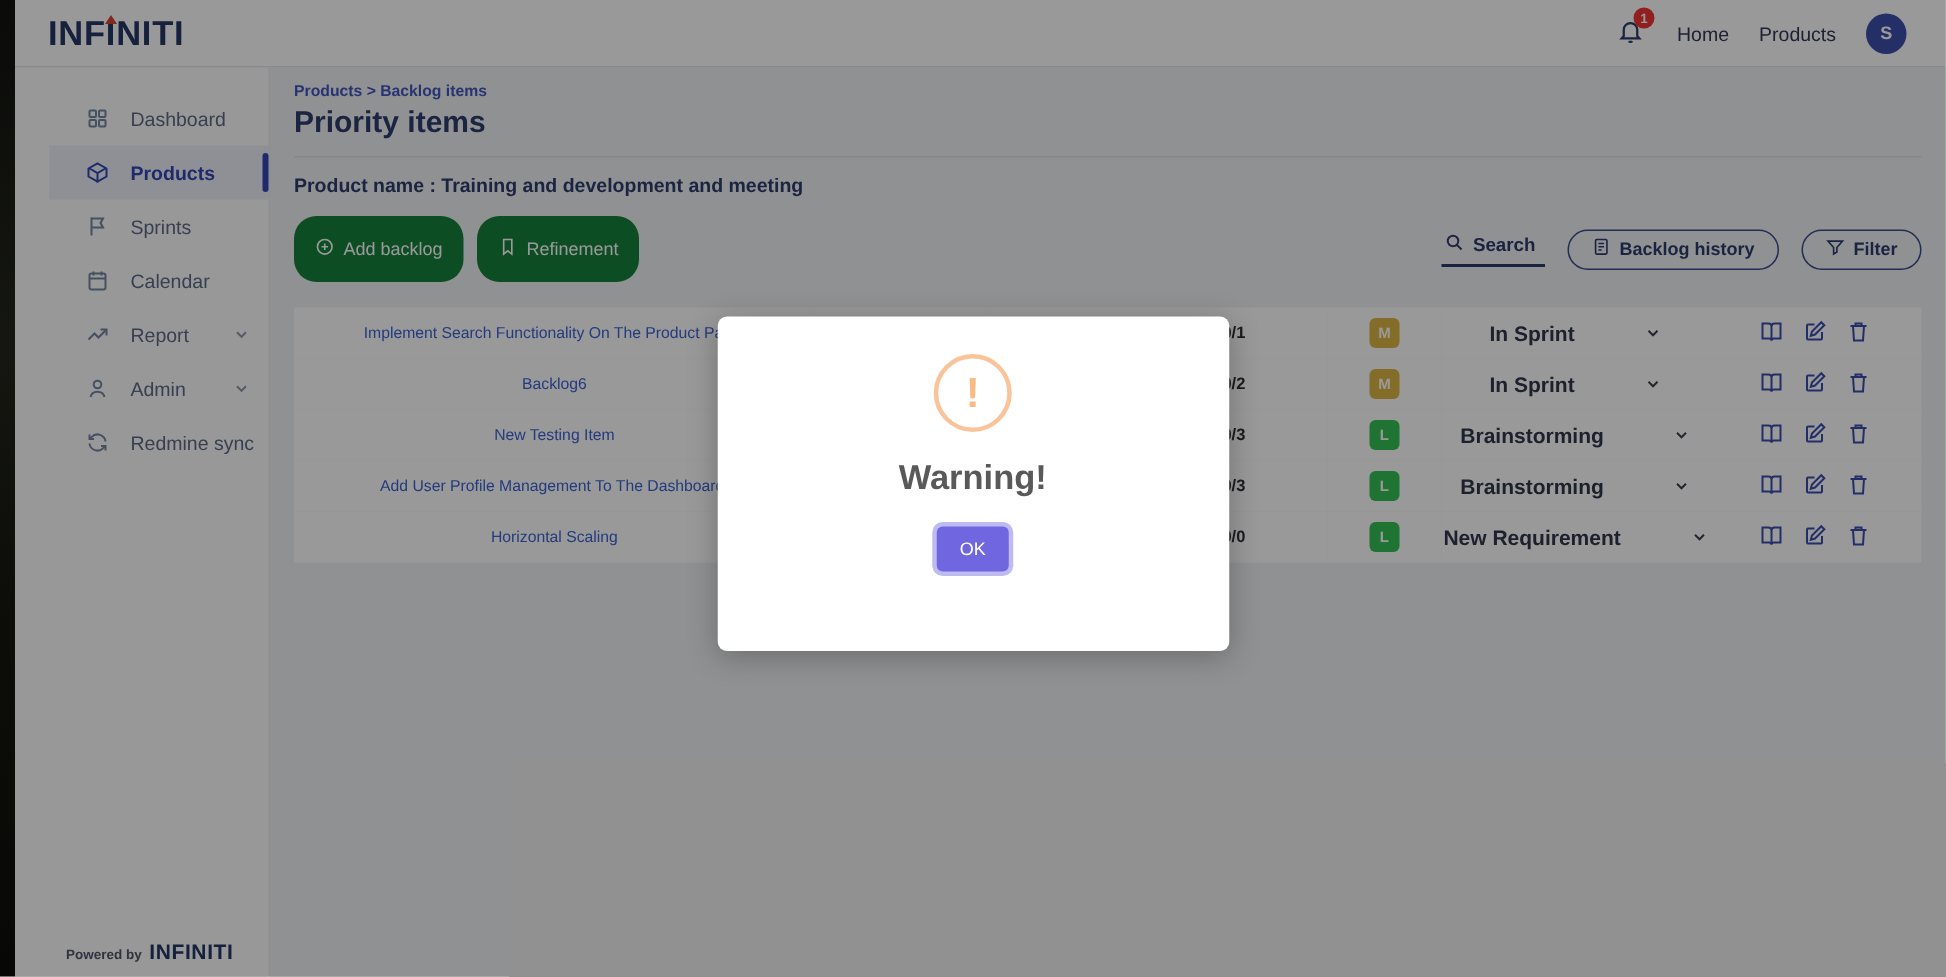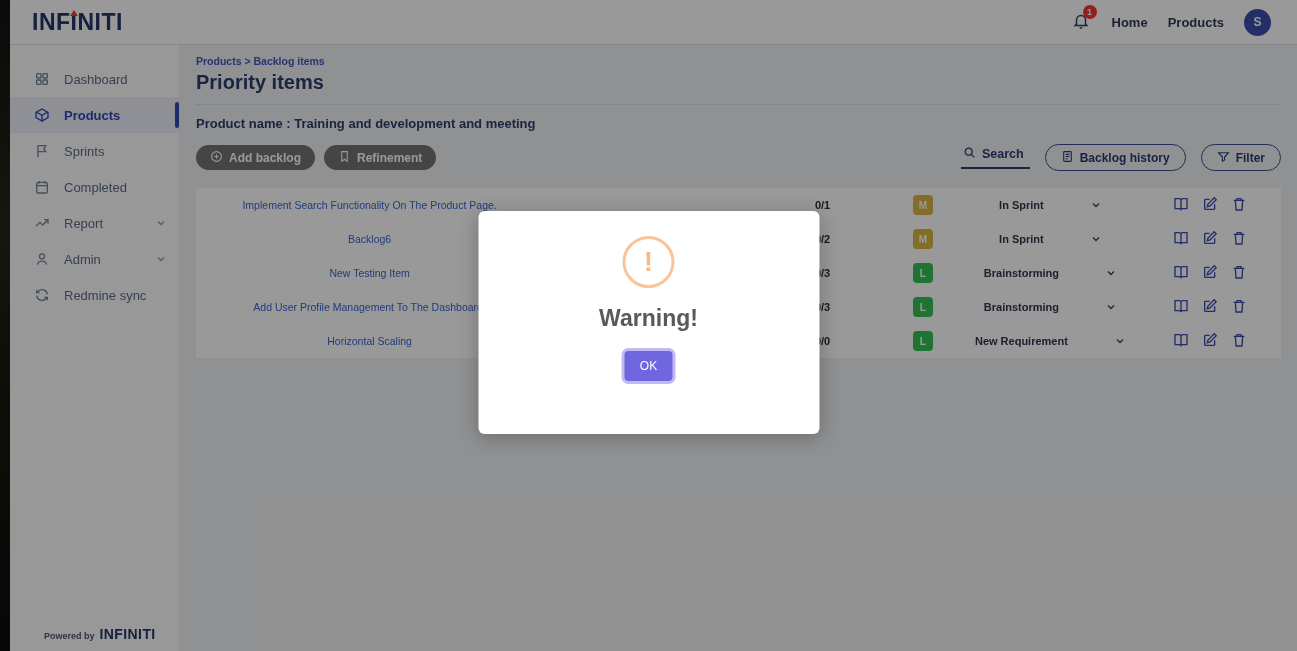--- a/index.html
+++ b/index.html
@@ -22,29 +22,29 @@
   .logo .logo-i .logo-stem { display:inline-block; }
   .logo-sm { font-size:14px; font-weight:800; color:#263766; letter-spacing:.4px; display:inline-flex; }
   .logo-sm .logo-i .logo-dot { border-left-width:3px; border-right-width:3px; border-bottom-width:4px; top:0px; }
   .logo-sm .logo-i { position:relative; }
 
   .top-right { margin-left:auto; display:flex; align-items:center; gap:20px; }
   .bell-wrap { position:relative; width:20px; height:20px; color:#2e3d6b; cursor:pointer; }
   .bell-wrap svg { width:18px; height:18px; }
   .badge { position:absolute; top:-7px; right:-5px; min-width:14px; height:14px; border-radius:50%;
     color:#fff; font-size:9px; font-weight:700; display:flex; align-items:center; justify-content:center; padding:0 2px; }
-  .top-nav { font-size:13px; font-weight:700; color:#2f3a55; cursor:pointer; }
+  .top-nav { font-size:13px; font-weight:400; color:#2f3a55; cursor:pointer; }
   .avatar { width:27px; height:27px; border-radius:50%; background:#3d4fae; color:#fff; font-size:12px; font-weight:600;
     display:flex; align-items:center; justify-content:center; cursor:pointer; }
 
   .app-body { flex:1; display:flex; min-height:0; }
 
   
   .sidebar { width:170px; background:#fdfdfe; position:relative; flex:0 0 auto; border-right:1px solid #ebedf0; }
-  .side-list { margin-top:16px; }
+  .side-list { margin-top:16px;padding-left:23px; }
   .side-item { position:relative; height:36px; display:flex; align-items:center; gap:14px; padding-left:24px;
     font-size:13px; color:#5b6b87; cursor:pointer; }
   .side-item .icon { width:16px; height:16px; color:#7485a0; flex:0 0 auto; }
   .side-item .icon svg { width:16px; height:16px; display:block; }
   .side-item .label { white-space:nowrap; }
   .side-item .chev { margin-left:auto; margin-right:12px; width:12px; height:12px; color:#8d99ad; }
   .side-item .chev svg { width:12px; height:12px; display:block; }
   .side-item.active { color:#3247b4; background:#eef0fa; font-weight:600; }
   .side-item.active .icon { color:#3247b4; }
   .side-item.active::after { content:""; position:absolute; right:0; top:5px; width:4px; height:26px;
@@ -52,22 +52,22 @@
   .side-footer { position:absolute; left:34px; bottom:9px; display:flex; align-items:baseline; gap:5px; }
   .powered { font-size:9px; color:#4d5669; font-weight:600; }
 
   
   .content { flex:1; min-width:0; padding:10px 16px 0 16px; background:#f1f2f4; }
   .breadcrumb { font-size:10.5px; color:#4156c0; font-weight:600; cursor:pointer; }
   .page-title { font-size:20px; font-weight:700; color:#2e3c6b; margin-top:4px; padding-bottom:10px; border-bottom:1px solid #dddfe4; }
   .product-name { font-size:13px; font-weight:700; color:#2e3c6b; margin:11px 0 13px; }
 
   .toolbar { display:flex; align-items:center; margin-bottom:17px; }
-  .btn-solid { display:inline-flex; align-items:center; gap:6px; height:25px; padding:0 14px; border:none;
-    border-radius:15px; background:#737373; color:#fff; font-size:12px; font-weight:700; cursor:pointer;
+  .btn-solid { display:inline-flex; align-items:center; gap:6px; height:44px; padding:0 14px; border:none;
+    border-radius:15px; background:#15803d; color:#fff; font-size:12px; font-weight:400; cursor:pointer;
     font-family:inherit; margin-right:9px; }
   .btn-solid svg { width:13px; height:13px; }
   .tool-right { margin-left:auto; display:flex; align-items:center; gap:15px; }
   .search-link { display:inline-flex; align-items:center; gap:6px; color:#2c3c6e; font-size:12.5px; font-weight:700;
     padding:0 6px 5px 2px; border-bottom:2px solid #2c3c6e; cursor:pointer; }
   .search-link svg { width:13px; height:13px; }
   .btn-outline { display:inline-flex; align-items:center; gap:6px; height:27px; padding:0 15px; border-radius:15px;
     border:1px solid #3a4c8f; background:transparent; color:#2c3c6e; font-size:12px; font-weight:700;
     cursor:pointer; font-family:inherit; }
   .btn-outline svg { width:13px; height:13px; }
@@ -75,21 +75,21 @@
   
   .grid-head table, .grid-body table { width:100%; border-collapse:collapse; table-layout:fixed; }
   .grid-head { margin-bottom:8px; }
   .grid-head th { background:#dce1e9; height:28px; font-size:10.5px; font-weight:700; color:#2a3350; text-align:center; }
   .grid-body td { background:#ffffff; height:34px; text-align:center; vertical-align:middle; font-size:11px; }
   .name-link { color:#3c63d4; font-size:10.5px; font-weight:500; text-decoration:none; cursor:pointer; }
   .c-comp { color:#2e2f34; font-size:10.5px; font-weight:600; }
   .pri-badge { display:inline-flex; align-items:center; justify-content:center; width:20px; height:20px;
     border-radius:4px; color:#fff; font-size:10px; font-weight:700; }
   .status-wrap { display:inline-flex; align-items:center; gap:46px; cursor:pointer; }
-  .status-text { font-size:11px; font-weight:600; color:#2f374b; }
+  .status-text { font-size:14px; font-weight:600; color:#2f374b; }
   .status-chev { width:12px; height:12px; color:#3a3f4c; }
   .status-chev svg { width:12px; height:12px; display:block; }
   .act-group { display:inline-flex; align-items:center; gap:13px; }
   .act { background:none; border:none; padding:0; color:#3b4cae; cursor:pointer; width:16px; height:16px; }
   .act svg { width:16px; height:16px; display:block; }
 
   
   .overlay { position:absolute; inset:0; background:rgba(0,0,0,0.4); z-index:50; }
   .modal { position:absolute; top:211px; left:50%; transform:translateX(-50%); width:341px; min-height:223px;
     background:#fff; border-radius:6px; z-index:60; text-align:center; padding:25px 20px 22px;
@@ -171,21 +171,21 @@
 
   </div>
 
   <div class="side-item">
     <span class="icon">
                 <svg viewBox="0 0 24 24" fill="none" stroke="currentColor" stroke-width="2">
                   <rect x="4" y="5" width="16" height="16" rx="2"></rect>
                   <path d="M8 3v4M16 3v4M4 10h16"></path>
                 </svg>
               </span>
-    <span class="label">Completed</span>
+    <span class="label">Calendar</span>
 
   </div>
 
   <div class="side-item">
     <span class="icon">
                 <svg viewBox="0 0 24 24" fill="none" stroke="currentColor" stroke-width="2">
                   <path d="M3 17l6-6 4 4 8-8"></path>
                   <path d="M15 7h6v6"></path>
                 </svg>
               </span>

